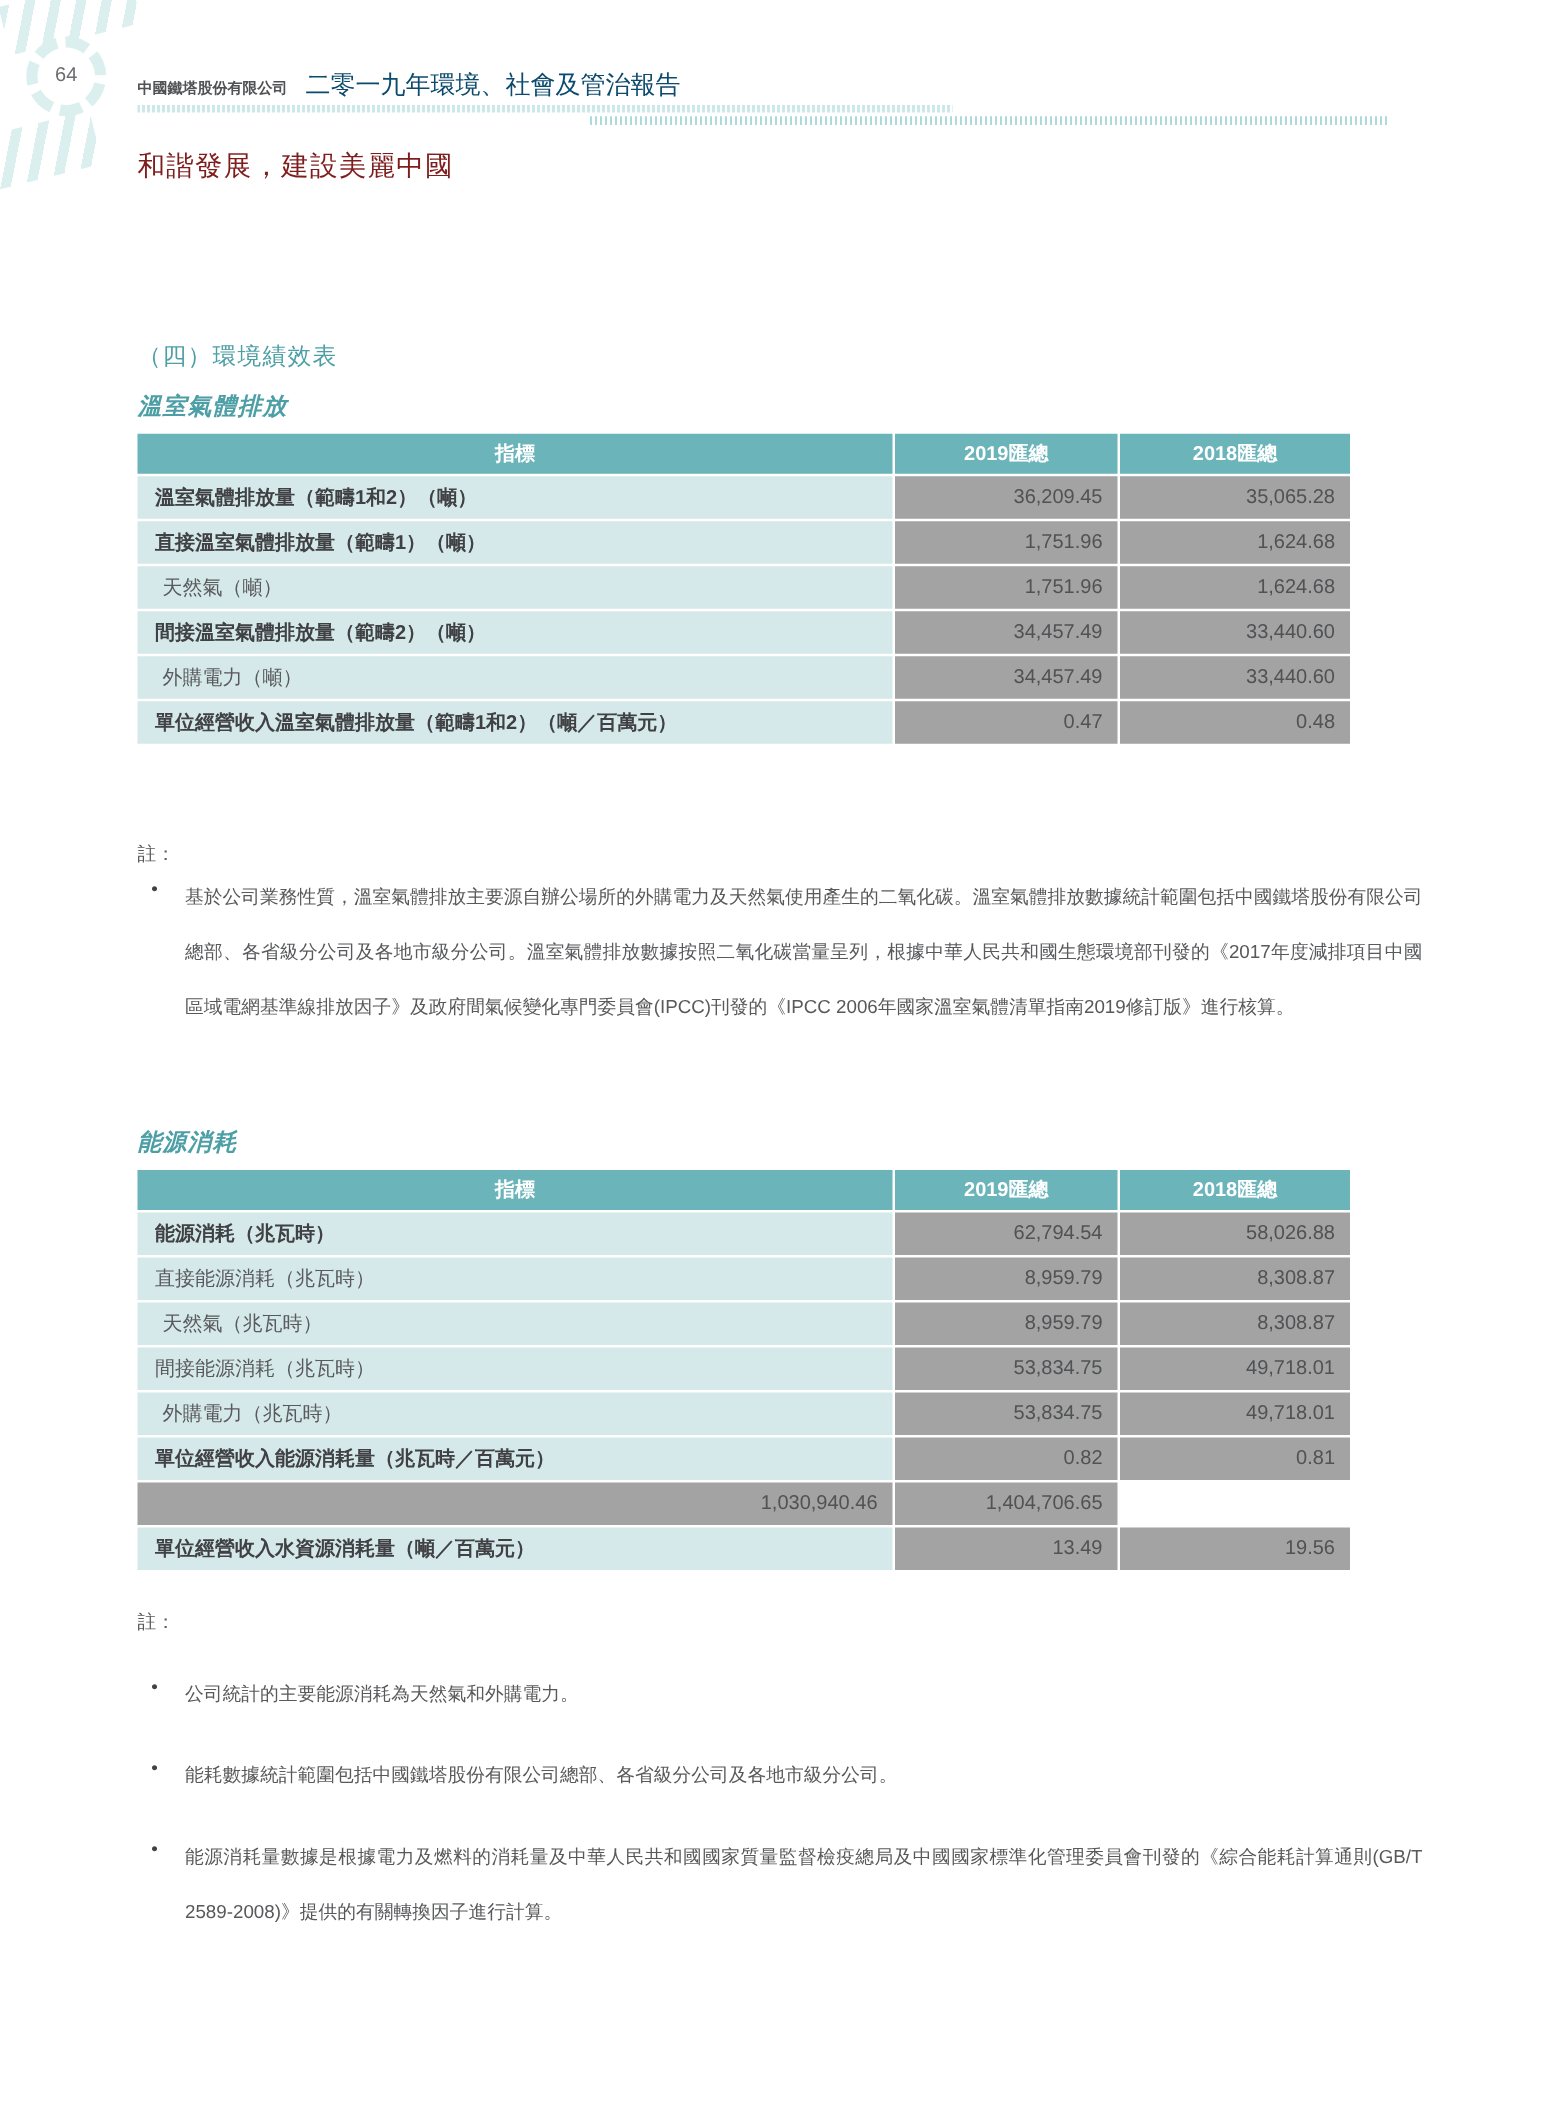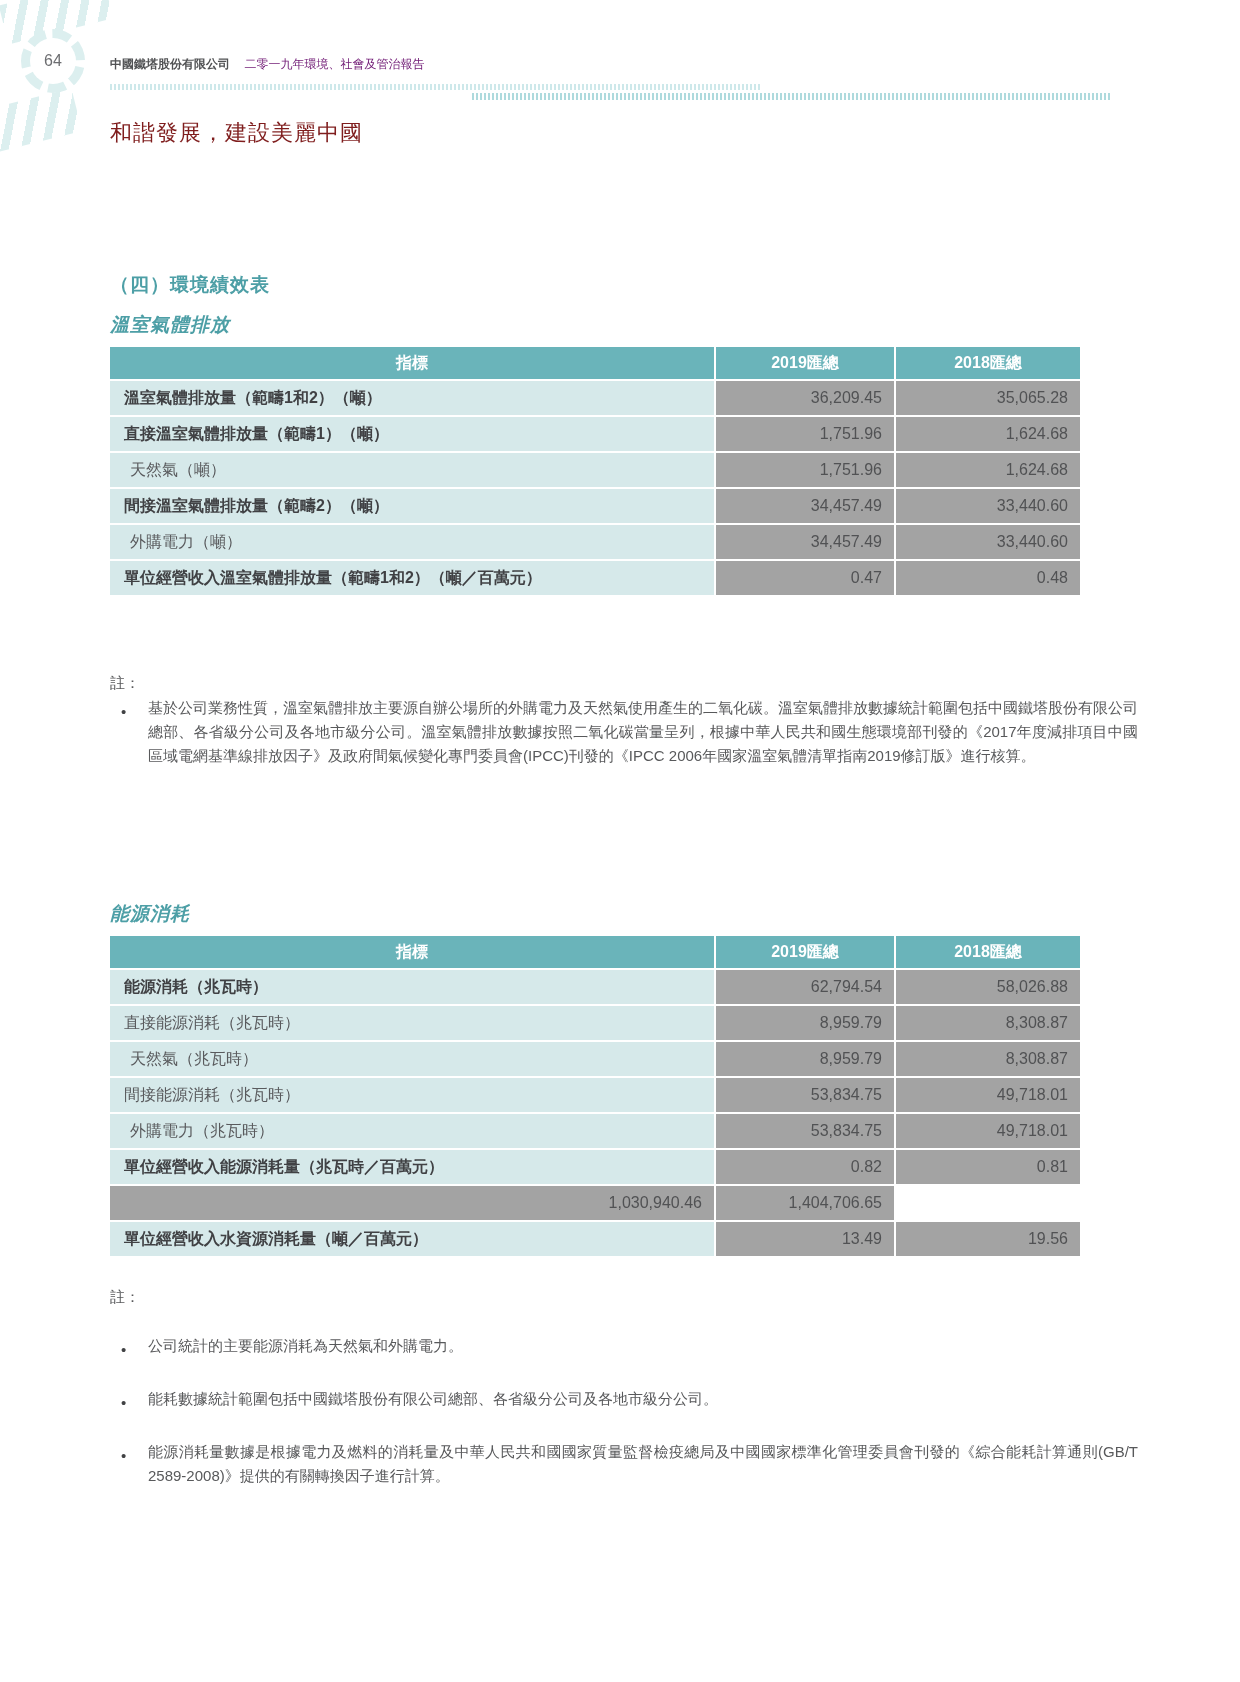--- a/index.html
+++ b/index.html
@@ -27,38 +27,38 @@
   }
   .page-number {
     position:absolute; left:21px; top:29px; width:64px; height:64px;
     display:flex; align-items:center; justify-content:center;
     font-size:16px; color:#6d6e71;
   }
 
   
   .doc-header { position:absolute; left:110px; top:54px; white-space:nowrap; }
   .company-name { font-size:12px; font-weight:bold; color:#515254; }
-  .report-title { font-size:12px; color:#701a75; margin-left:10px; }
+  .report-title { font-size:20px; color:#0c4a6e; margin-left:10px; }
   .rule-1 {
     position:absolute; left:110px; top:84px; width:652px; height:6px;
     background:repeating-linear-gradient(90deg,#cde8ea 0 2px,transparent 2px 4px);
   }
   .rule-2 {
     position:absolute; left:472px; top:93px; width:640px; height:7px;
     background:repeating-linear-gradient(90deg,#aedadd 0 2px,transparent 2px 4px);
   }
   .tagline {
     position:absolute; left:110px; top:118px;
     font-size:22px; color:#7f1d1d; letter-spacing:1px;
   }
 
   
   .section-title {
     position:absolute; left:110px; top:272px;
-    font-size:19px; font-weight:bold; color:#4d9fa6; letter-spacing:1px;
+    font-size:19px; font-weight:normal; color:#4d9fa6; letter-spacing:1px;
   }
   .table-title {
     font-size:19px; font-weight:bold; font-style:italic; color:#4d9fa6;
     letter-spacing:1px; margin-bottom:9px;
   }
 
   
   .tbl-block-1 { position:absolute; left:110px; top:312px; width:966px; }
   .tbl-block-2 { position:absolute; left:110px; top:901px; width:966px; }
   .tbl { width:966px; }
@@ -83,21 +83,21 @@
   .notes-label { font-size:15px; color:#58595b; }
   .notes-1 .notes-list { margin-top:3px; }
   .notes-2 .notes-list { margin-top:27px; }
   .note-item { display:flex; }
   .notes-2 .note-item + .note-item { margin-top:21px; }
   .bullet {
     width:38px; flex:0 0 38px; font-size:15px; color:#414244;
     line-height:32px; text-align:left; padding-left:11px;
   }
   .note-text {
-    flex:1; font-size:15px; line-height:24px; color:#58595b;
+    flex:1; font-size:15px; line-height:44px; color:#58595b;
     text-align:justify;
   }
 </style>
 </head>
 <body>
 
 <div class="page">
 
   <div class="deco-stripes-top"></div>
   <div class="deco-stripes-bottom"></div>

